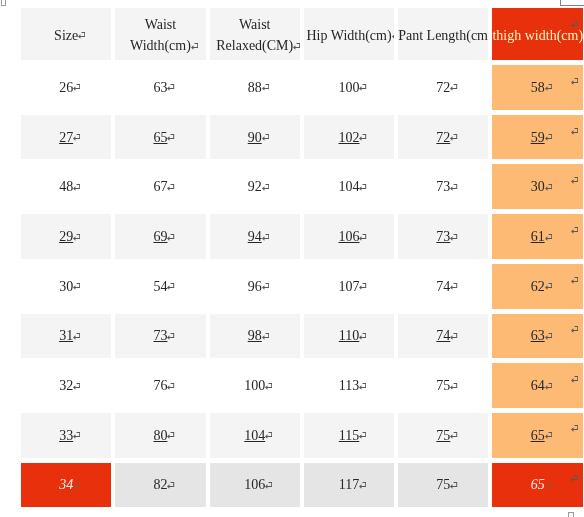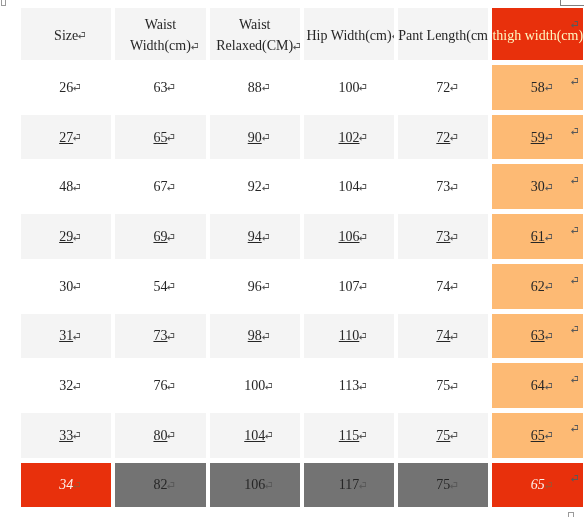--- a/index.html
+++ b/index.html
@@ -73,21 +73,21 @@
     white-space: nowrap;
     overflow: hidden;
     position: relative;
   }
   .chart tr.head td { background: #f4f4f4; height: 52.5px; line-height: 21.2px; }
   .chart tr.head td > span, .chart tr.head td > br { position: relative; top: 1.4px; }
   .chart tr.head td.accent { background: #e8300c; color: #fef9c3; }
   .chart tr.odd td { background: #ffffff; }
   .chart tr.even td { background: #f4f4f4; text-decoration: underline; }
   .chart tr.odd td.accent, .chart tr.even td.accent { background: #fdba74; }
-  .chart tr.last td { background: #737373; }
+  .chart tr.last td { background: #e5e5e5; }
   .chart tr.last td.first, .chart tr.last td.accent { background: #e8300c; color: #fdf0ea; font-style: italic; }
 
   
   .pil {
     display: inline-block;
     width: 0;
     height: 0;
     overflow: visible;
     vertical-align: baseline;
   }

